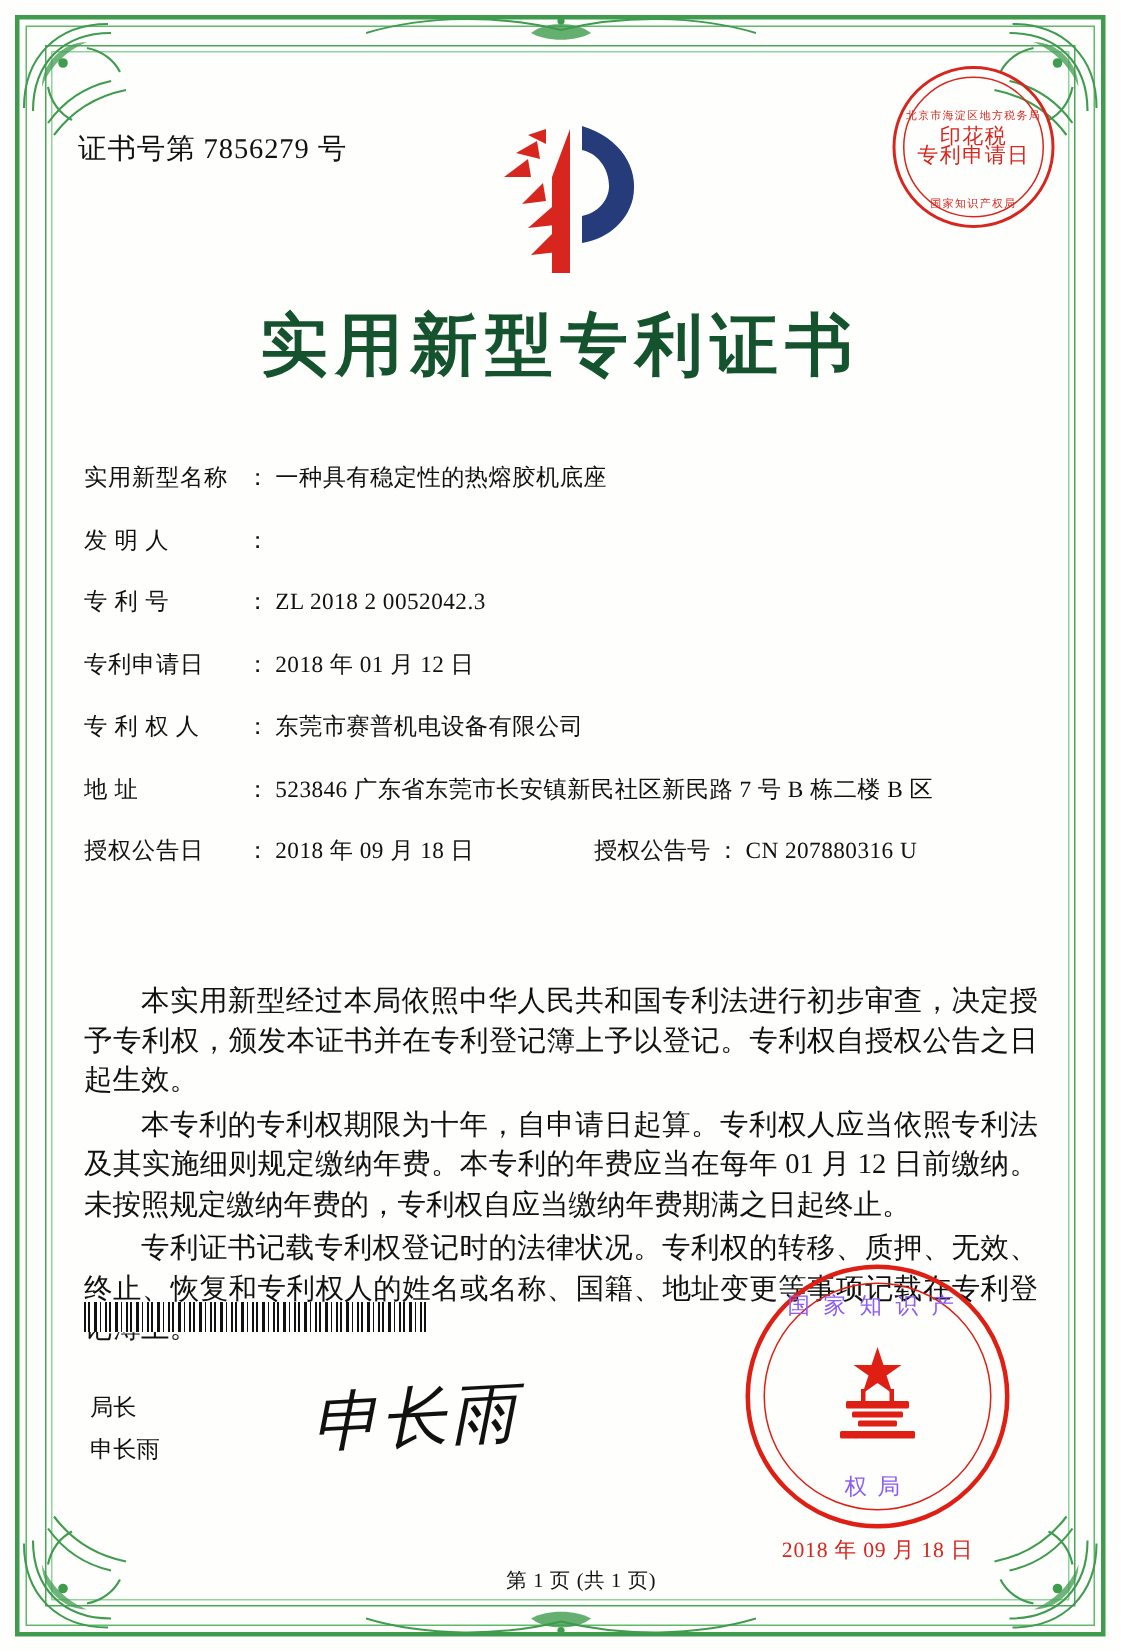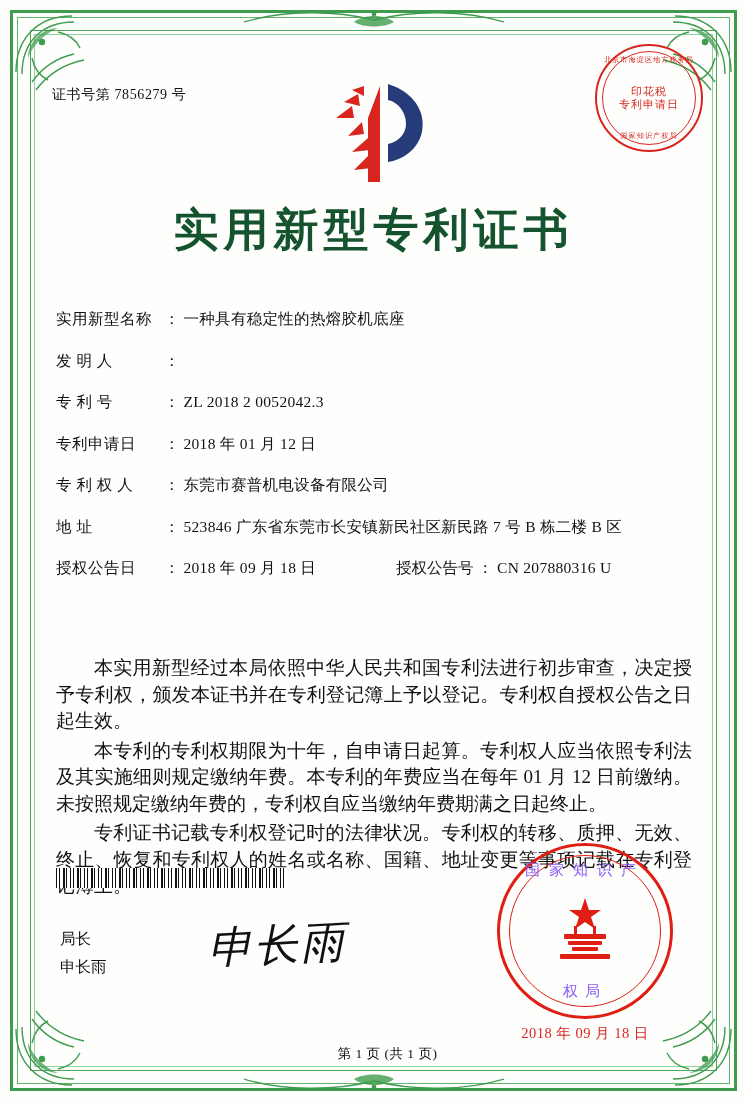--- a/index.html
+++ b/index.html
@@ -73,21 +73,21 @@
     bottom: 8px;
     transform: translateX(-50%) scaleY(-1);
     color: #3f9b4e;
   }
 
   
   .cert-no {
     position: absolute;
     left: 52px;
     top: 86px;
-    font-size: 14px;
+    font-size: 19px;
     letter-spacing: 0.6px;
     color: #111;
   }
 
   
   .logo {
     position: absolute;
     left: 318px;
     top: 78px;
     width: 120px;
@@ -117,30 +117,30 @@
   .stamp-top .arc-text,
   .stamp-top .arc-text-bottom {
     position: absolute;
     left: 0; right: 0;
     text-align: center;
     color: #d8261f;
     font-size: 7.2px;
     letter-spacing: 1px;
     white-space: nowrap;
   }
-  .stamp-top .arc-text { top: 11px; }
+  .stamp-top .arc-text { top: 28px; }
   .stamp-top .arc-text-bottom { bottom: 11px; }
   .stamp-top .mid {
     position: absolute;
     left: 0; right: 0;
     top: 50%;
     transform: translateY(-50%);
     text-align: center;
     color: #d8261f;
-    font-size: 11px;
+    font-size: 14px;
     line-height: 13px;
     letter-spacing: 1px;
   }
 
   
   .main-title {
     position: absolute;
     left: 0; right: 0;
     top: 200px;
     text-align: center;

